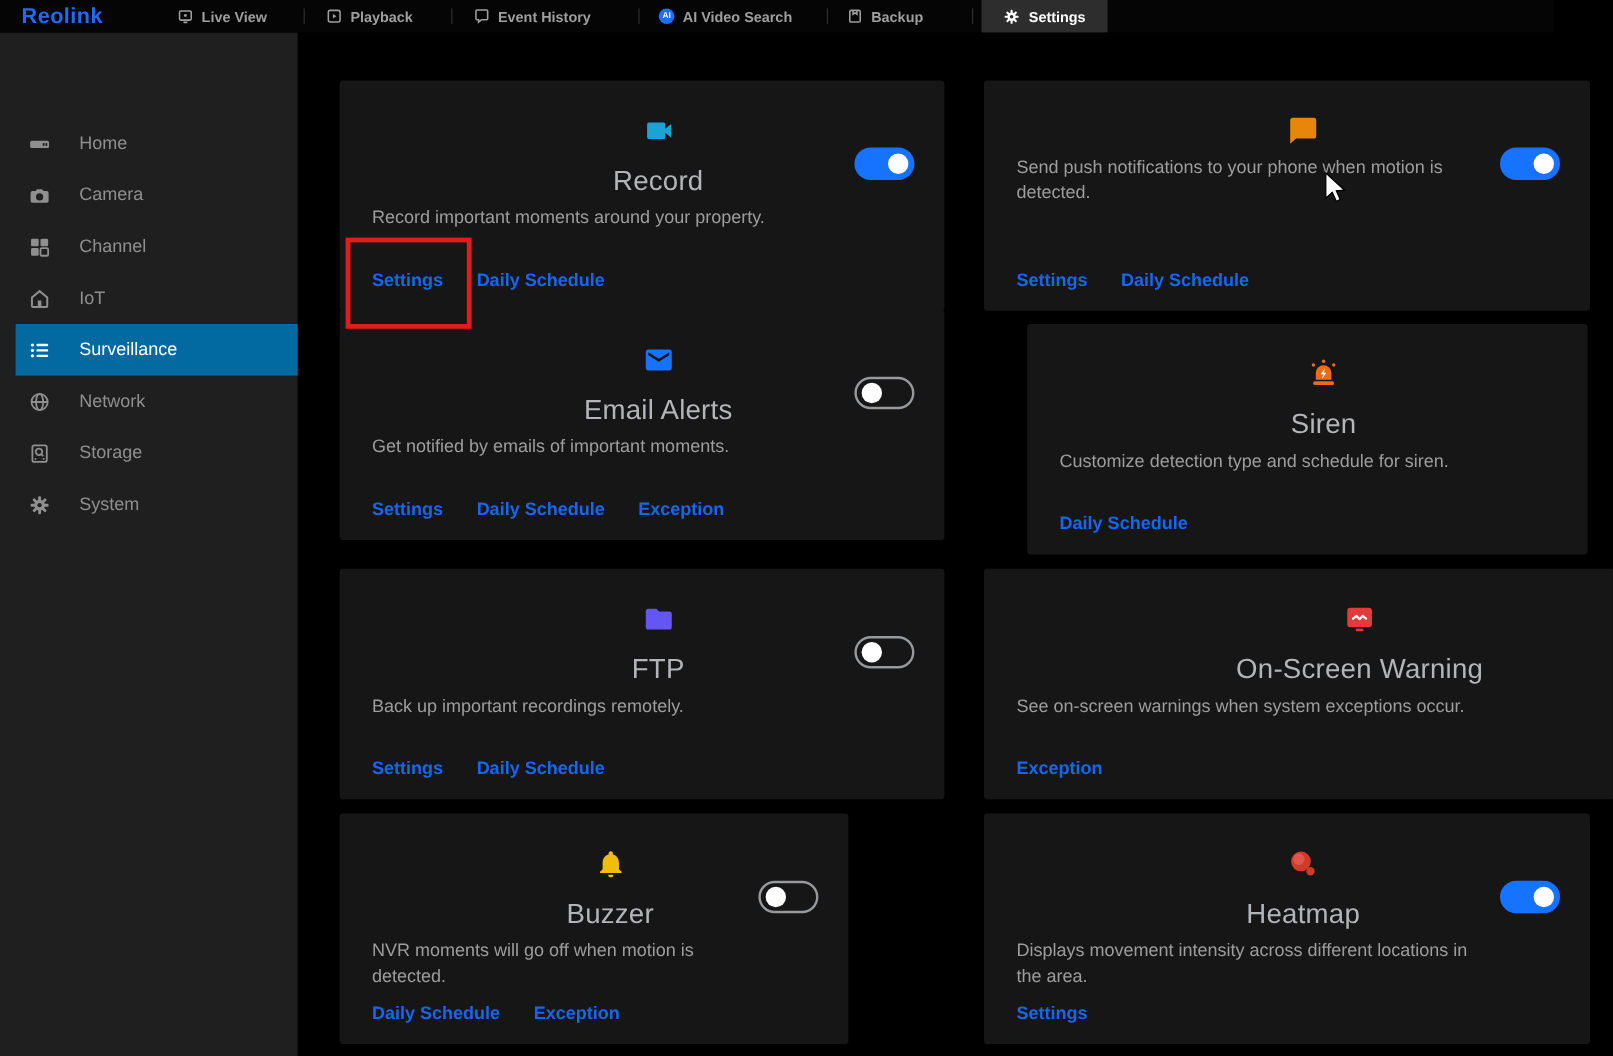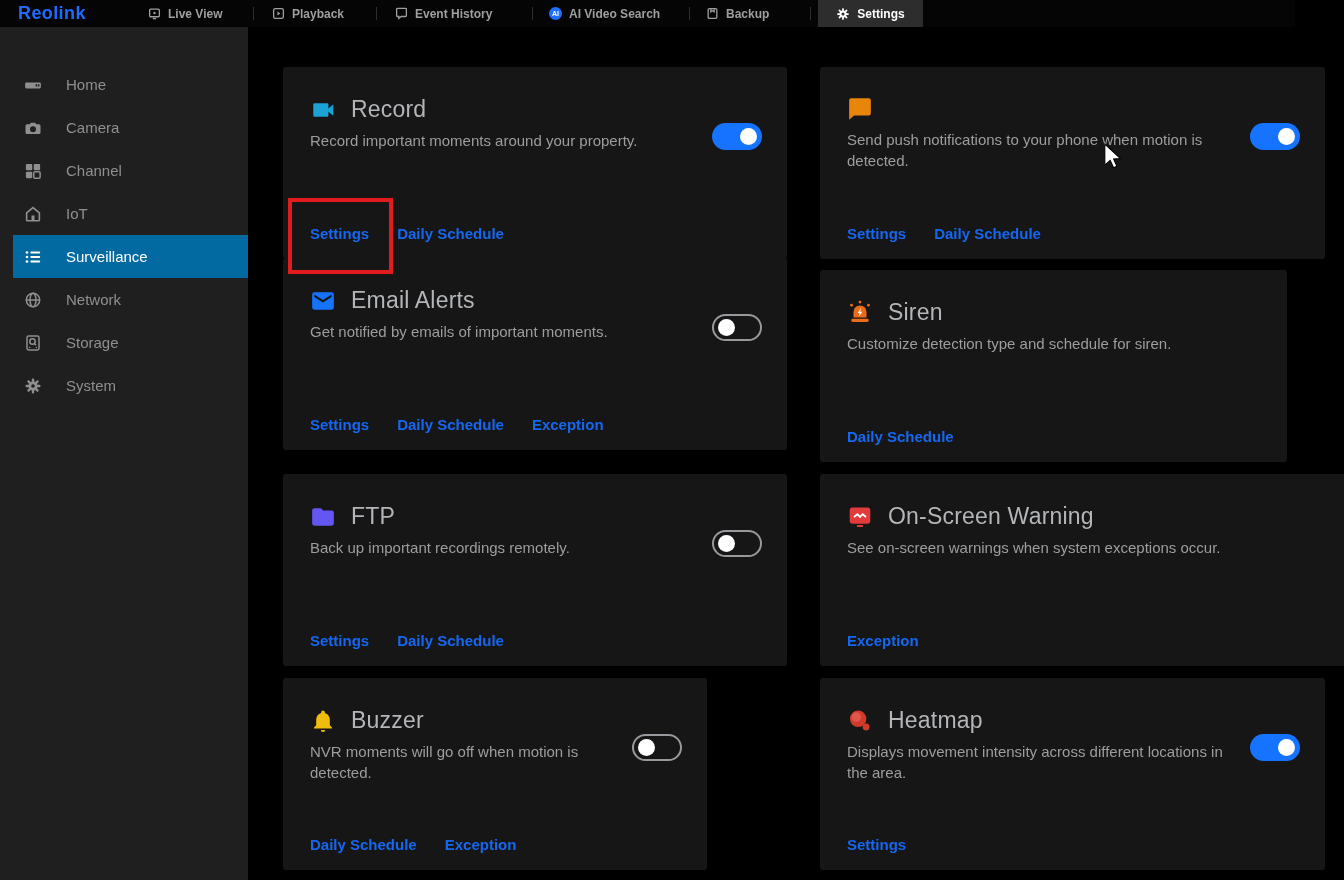--- a/index.html
+++ b/index.html
@@ -13,30 +13,30 @@
   .nav-item{position:absolute;top:0;height:27px;display:flex;align-items:center;gap:7px;
             font-size:12px;font-weight:700;color:#9f9f9f;cursor:default;white-space:nowrap;}
   .nav-item svg,.nav-item .ai-badge{flex:0 0 auto;}
   .nav-item.active{background:#2d2d2d;color:#fff;justify-content:center;}
   .nav-divider{position:absolute;top:7px;width:1px;height:13px;background:#2e2e2e;}
   .ai-badge{width:13px;height:13px;border-radius:50%;background:#1e6fff;color:#fff;
             font-size:7px;font-weight:700;display:flex;align-items:center;justify-content:center;}
 
   
   .sidebar{position:absolute;left:0;top:27px;width:248px;height:853px;background:#1f1f1f;z-index:4;}
-  .side-list{padding-top:36px;}
+  .side-list{padding-top:23px;margin-top:48px;}
   .side-item{height:43px;display:flex;align-items:center;padding-left:24px;gap:24px;
              color:#8f8f8f;font-size:15px;font-weight:500;cursor:default;}
   .side-item svg{color:#8f8f8f;}
   .side-item.active{background:#0369a1;color:#fff;margin-left:13px;padding-left:11px;}
   .side-item.active svg{color:#fff;}
 
   
   .card{position:absolute;height:192px;background:#161616;border-radius:3px;}
-  .card-head{display:flex;align-items:center;gap:15px;padding:29px 0 0 27px;}
+  .card-head{display:flex;align-items:center;gap:15px;padding:29px 0 0 27px;flex-direction:column;}
   .card-icon{width:26px;height:26px;flex:0 0 auto;}
   .card-title{font-size:23px;font-weight:500;color:#b3b5b8;letter-spacing:.2px;}
   .card-desc{margin:7px 85px 0 27px;font-size:15px;line-height:21px;font-weight:500;color:#9d9d9d;}
   .toggle{position:absolute;top:56px;right:25px;width:50px;height:27px;border-radius:14px;box-sizing:border-box;cursor:pointer;}
   .toggle[data-state="on"]{background:#1673ff;}
   .toggle[data-state="on"]::after{content:"";position:absolute;width:17px;height:17px;border-radius:50%;
         background:#fff;top:5px;right:5px;}
   .toggle[data-state="off"]{border:2px solid #97999c;background:transparent;}
   .toggle[data-state="off"]::after{content:"";position:absolute;width:17px;height:17px;border-radius:50%;
         background:#fff;top:3px;left:4px;}
@@ -226,21 +226,21 @@
   </div>
   <div class="card-desc">Get notified by emails of important moments.</div>
   <div class="toggle" data-state="off"></div>
   <div class="card-links">
     <a class="card-link">Settings</a>
     <a class="card-link">Daily Schedule</a>
     <a class="card-link">Exception</a>
   </div>
 </div>
 
-<div class="card" style="left:820px;top:270px;width:467px">
+<div class="card" style="left:856px;top:270px;width:467px">
   <div class="card-head">
     <svg class="card-icon" viewBox="0 0 24 24">
       <g fill="#ed6c1a">
           <path d="M12 5a6 6 0 0 0-6 6v5.2h12V11a6 6 0 0 0-6-6z"></path>
           <rect x="4" y="17.2" width="16" height="3" rx="1.2"></rect>
           <circle cx="4.2" cy="4.8" r="1.3"></circle>
           <circle cx="12" cy="1.9" r="1.3"></circle>
           <circle cx="19.8" cy="4.8" r="1.3"></circle>
         </g>
       <path fill="#ffffff" d="M13 7.3 9.8 11.9h2l-1.1 3.6 3.4-4.7h-2z"></path>

